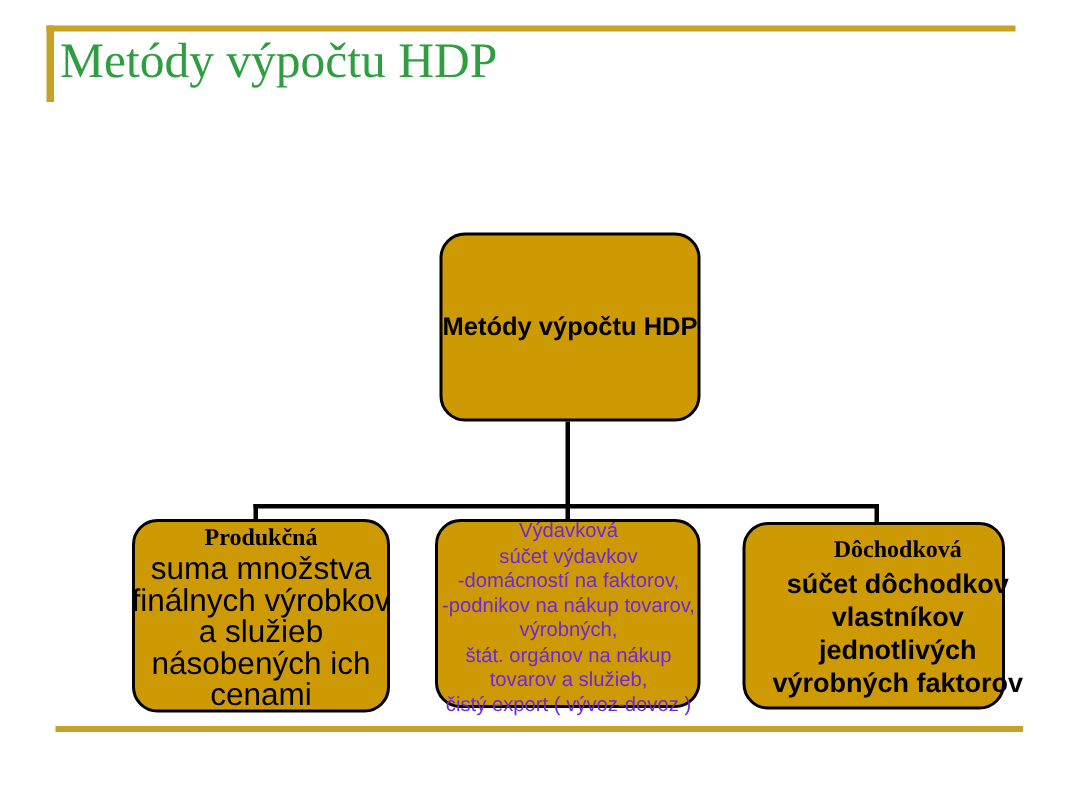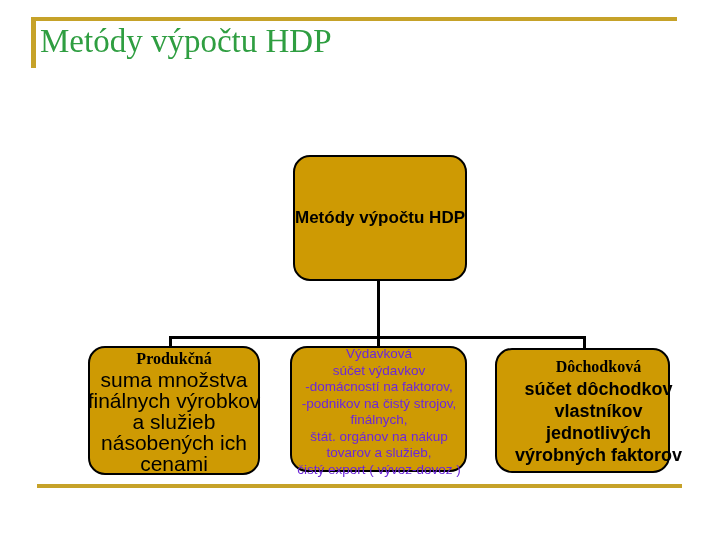--- a/index.html
+++ b/index.html
@@ -107,22 +107,22 @@
     <div class="body-line">a služieb</div>
     <div class="body-line">násobených ich</div>
     <div class="body-line">cenami</div>
   </div>
 
   <div class="node node-mid"></div>
   <div class="mid-text">
     <div class="mid-line">Výdavková</div>
     <div class="mid-line">súčet výdavkov</div>
     <div class="mid-line">-domácností na faktorov,</div>
-    <div class="mid-line">-podnikov na čistý strojov,</div>
-    <div class="mid-line">finálnych,</div>
+    <div class="mid-line">-podnikov na nákup tovarov,</div>
+    <div class="mid-line">výrobných,</div>
     <div class="mid-line">štát. orgánov na nákup</div>
     <div class="mid-line">tovarov a služieb,</div>
     <div class="mid-line">čistý export ( vývoz-dovoz )</div>
   </div>
 
   <div class="node node-right">
     <div class="node-title-bold">Dôchodková</div>
     <div class="bold-line">súčet dôchodkov</div>
     <div class="bold-line">vlastníkov</div>
     <div class="bold-line">jednotlivých</div>

